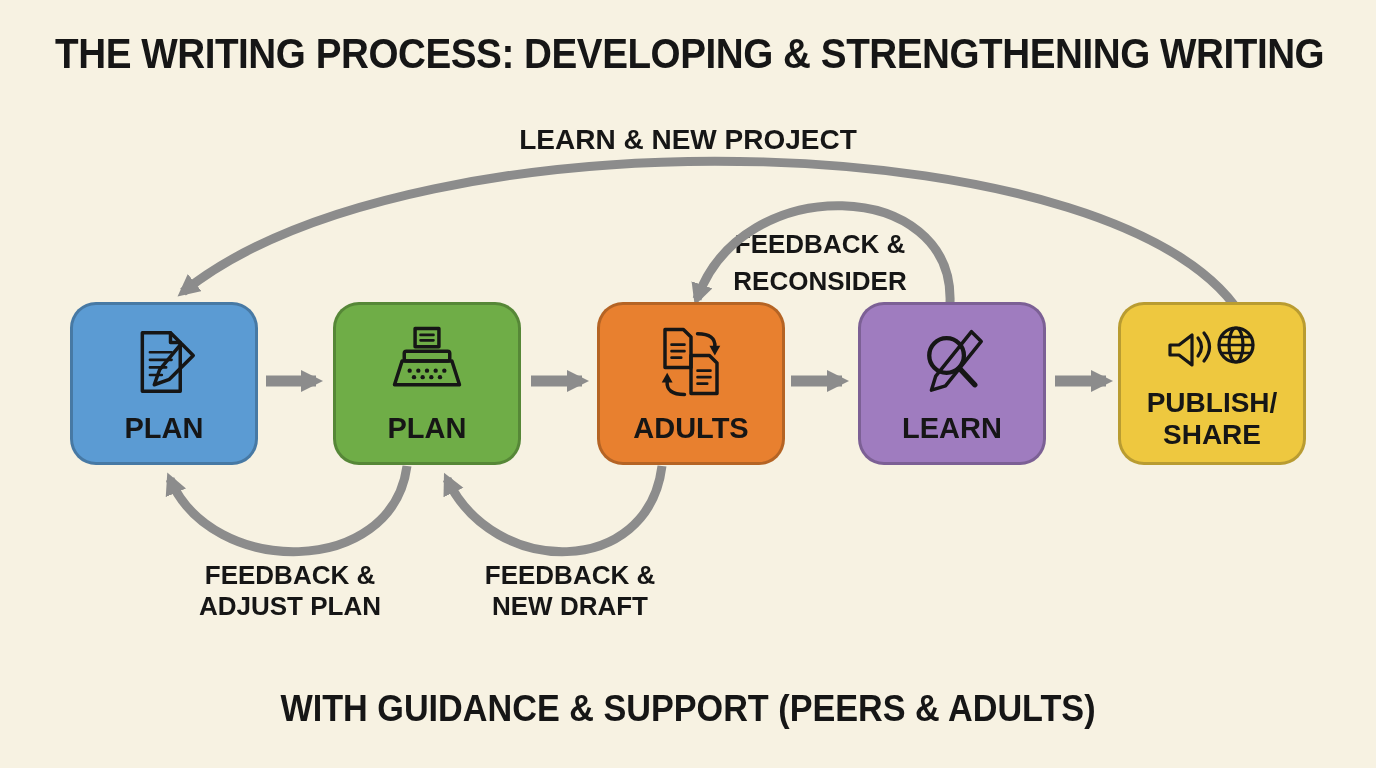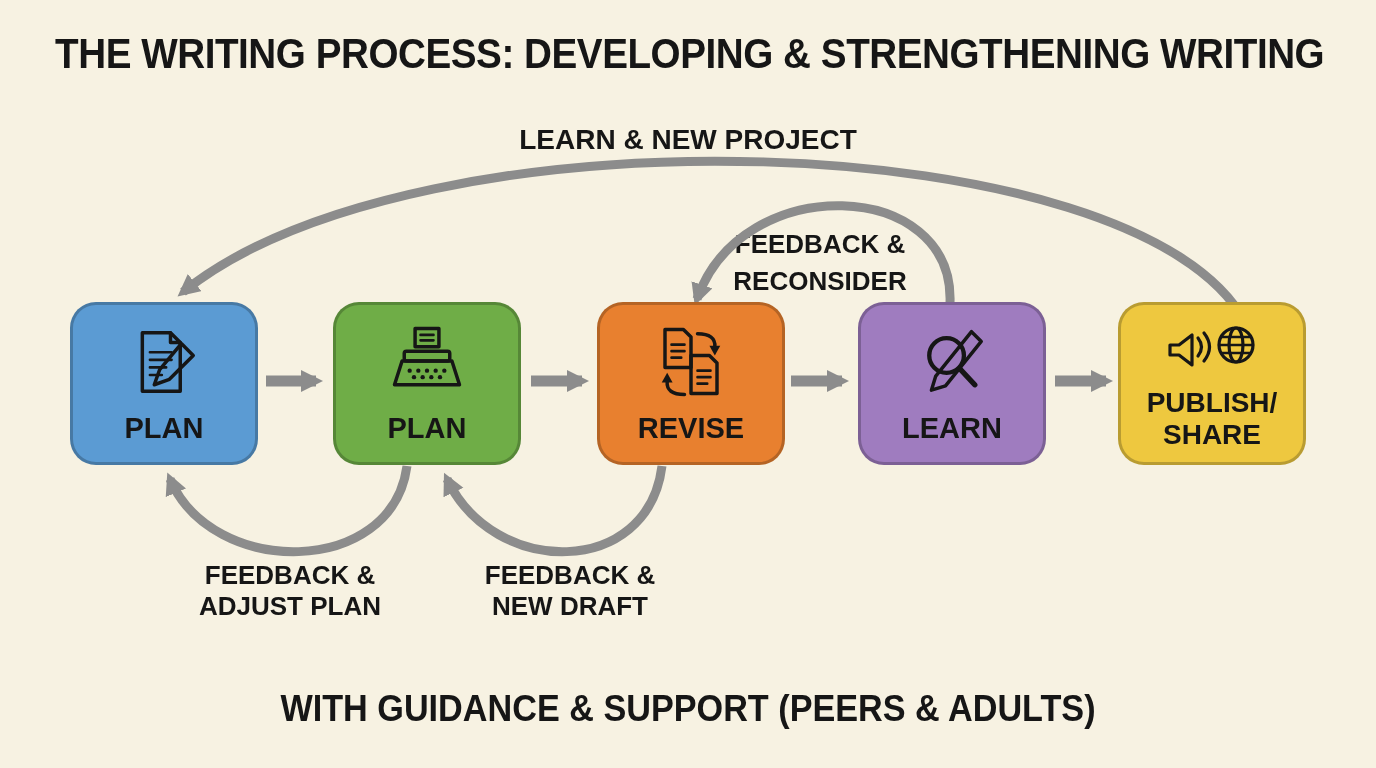--- a/index.html
+++ b/index.html
@@ -152,21 +152,21 @@
     <svg class="stage-icon" viewBox="0 0 72 72" xmlns="http://www.w3.org/2000/svg">
       <path class="ink" d="M12 6 h17 l7 7 v28 h-24 Z"></path>
       <path class="ink-thin" d="M18 20 h12 M18 26 h12 M18 32 h9"></path>
       <path class="ink" d="M36 30 h17 l7 7 v28 h-24 Z"></path>
       <path class="ink-thin" d="M42 44 h12 M42 50 h12 M42 56 h9"></path>
       <path class="ink" d="M42 10 Q59 10 58 22"></path>
       <path class="ink-fill" d="M53 21 h10 l-5 9 Z"></path>
       <path class="ink" d="M30 66 Q13 66 14 54"></path>
       <path class="ink-fill" d="M9 55 h10 l-5 -9 Z"></path>
     </svg>
-    <div class="stage-label">REVISE</div>
+    <div class="stage-label">ADULTS</div>
   </div>
 
   <div class="stage s3" style="background-color: rgb(159, 124, 191);">
     <svg class="stage-icon" viewBox="0 0 72 72" xmlns="http://www.w3.org/2000/svg">
       <path class="ink" d="M54 8 l9 9 L30 58 l-13 4 4 -13 Z"></path>
       <circle class="ink" cx="31" cy="30" r="16" style="stroke-width:4"></circle>
       <path class="ink" d="M43 42 L57 57" style="stroke-width:5"></path>
     </svg>
     <div class="stage-label">LEARN</div>
   </div>

